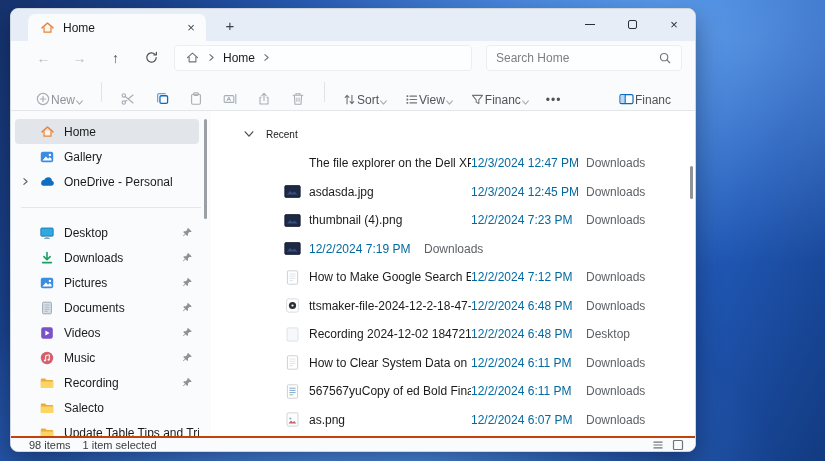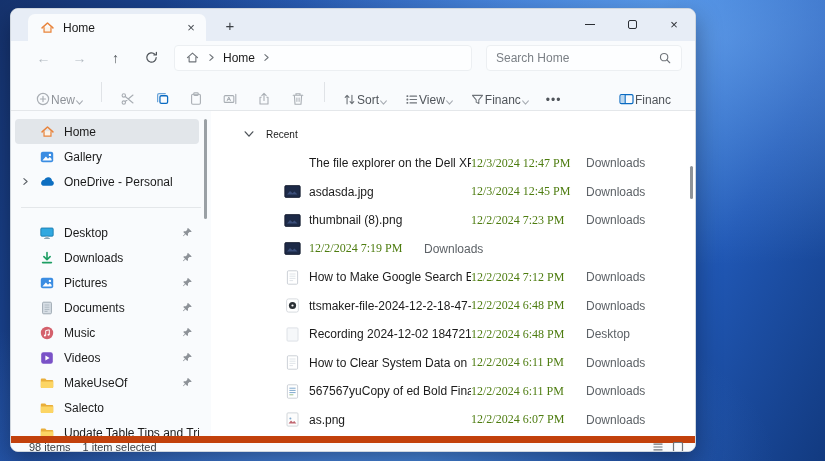--- a/index.html
+++ b/index.html
@@ -70,25 +70,25 @@
   .side-divider { height:1px; background:#e4e7ea; margin:13px 10px 12px 10px; }
   .side-scroll { position:absolute; right:4px; top:8px; width:3px; height:100px; background:#9aa0a5; border-radius:2px; }
   .main { flex:1; background:#fff; padding-top:13px; overflow:hidden; }
   .section-header { display:flex; align-items:center; gap:11px; padding-left:32px; height:20px;
                     font-size:10px; color:#1b1b1b; }
   .section-chev { color:#4f545a; display:inline-flex; }
   .file-list { margin-top:5px; }
   .file-row { height:28.5px; display:flex; align-items:center; padding-left:73px; font-size:12px; color:#1b1b1b; }
   .file-icon { width:17px; height:15px; flex:none; margin-right:8px; display:inline-flex; }
   .file-name { width:162px; flex:none; white-space:nowrap; overflow:hidden; }
-  .file-date { width:115px; flex:none; color:#4d7c0f;font-family:Liberation Serif, serif; }
+  .file-date { width:115px; flex:none; color:#0369a1; }
   .file-loc  { color:#5d6267; }
   .main-scroll { position:absolute; right:2px; top:55px; width:3px; height:33px; background:#8f9499; border-radius:2px; }
   
-  .statusbar { height:15px; flex:none; background:#f9fbfd; border-top:7px solid #c2410c;
+  .statusbar { height:15px; flex:none; background:#f9fbfd; border-top:2px solid #c2410c;
                display:flex; align-items:center; padding:0 11px 0 18px; font-size:11px; color:#3a3d41; }
   .status-sel { margin-left:12px; }
   .status-views { margin-left:auto; display:flex; gap:8px; color:#6f747a; }
   .status-views span { display:inline-flex; }
   .icon16 { width:16px; height:16px; display:inline-flex; align-items:center; justify-content:center; flex:none; }
 </style>
 </head>
 <body>
 
 <div class="screen">
@@ -377,55 +377,55 @@
               <span class="side-label">Documents</span>
               <span class="pin">
                 <svg width="11" height="11" viewBox="0 0 16 16">
                   <path d="M9.3 1.8 l4.9 4.9 -1.4 .7 -2 -.3 -2.2 2.2 .2 2.6 -1.1 1.1 -2.6 -2.6 -3 3 -.7 -.7 3 -3 -2.6 -2.6 1.1 -1.1 2.6 .2 2.2 -2.2 -.3 -2 Z" fill="currentColor"></path>
                 </svg>
               </span>
             </div>
             <div class="side-item">
               <span class="icon16">
                 <svg width="16" height="16" viewBox="0 0 16 16">
+                  <rect x="2.2" y="2.2" width="11.6" height="11.6" rx="2.2" fill="#7a52c7"></rect>
+                  <path d="M6.4 5.4 V10.6 L10.6 8 Z" fill="#fff"></path>
+                </svg>
+              </span>
+              <span class="side-label">Videos</span>
+              <span class="pin">
+                <svg width="11" height="11" viewBox="0 0 16 16">
+                  <path d="M9.3 1.8 l4.9 4.9 -1.4 .7 -2 -.3 -2.2 2.2 .2 2.6 -1.1 1.1 -2.6 -2.6 -3 3 -.7 -.7 3 -3 -2.6 -2.6 1.1 -1.1 2.6 .2 2.2 -2.2 -.3 -2 Z" fill="currentColor"></path>
+                </svg>
+              </span>
+            </div>
+            <div class="side-item">
+              <span class="icon16">
+                <svg width="16" height="16" viewBox="0 0 16 16">
                   <circle cx="8" cy="8" r="6.2" fill="#d4606c"></circle>
                   <path d="M6.7 10.6 V5.6 L10.3 4.8 V9.8" fill="none" stroke="#fff" stroke-width="1"></path>
                   <circle cx="5.9" cy="10.6" r="1" fill="#fff"></circle>
                   <circle cx="9.5" cy="9.8" r="1" fill="#fff"></circle>
                 </svg>
               </span>
               <span class="side-label">Music</span>
               <span class="pin">
                 <svg width="11" height="11" viewBox="0 0 16 16">
                   <path d="M9.3 1.8 l4.9 4.9 -1.4 .7 -2 -.3 -2.2 2.2 .2 2.6 -1.1 1.1 -2.6 -2.6 -3 3 -.7 -.7 3 -3 -2.6 -2.6 1.1 -1.1 2.6 .2 2.2 -2.2 -.3 -2 Z" fill="currentColor"></path>
                 </svg>
               </span>
             </div>
             <div class="side-item">
               <span class="icon16">
                 <svg width="16" height="16" viewBox="0 0 16 16">
-                  <rect x="2.2" y="2.2" width="11.6" height="11.6" rx="2.2" fill="#7a52c7"></rect>
-                  <path d="M6.4 5.4 V10.6 L10.6 8 Z" fill="#fff"></path>
-                </svg>
-              </span>
-              <span class="side-label">Videos</span>
-              <span class="pin">
-                <svg width="11" height="11" viewBox="0 0 16 16">
-                  <path d="M9.3 1.8 l4.9 4.9 -1.4 .7 -2 -.3 -2.2 2.2 .2 2.6 -1.1 1.1 -2.6 -2.6 -3 3 -.7 -.7 3 -3 -2.6 -2.6 1.1 -1.1 2.6 .2 2.2 -2.2 -.3 -2 Z" fill="currentColor"></path>
-                </svg>
-              </span>
-            </div>
-            <div class="side-item">
-              <span class="icon16">
-                <svg width="16" height="16" viewBox="0 0 16 16">
                   <path d="M1.8 4.6 a1 1 0 0 1 1 -1 h3.4 l1.3 1.5 h5.7 a1 1 0 0 1 1 1 v6 a1 1 0 0 1 -1 1 H2.8 a1 1 0 0 1 -1 -1 Z" fill="#e9ae3a"></path>
                   <path d="M1.8 6.4 H14.2 V12.1 a1 1 0 0 1 -1 1 H2.8 a1 1 0 0 1 -1 -1 Z" fill="#fcd564"></path>
                 </svg>
               </span>
-              <span class="side-label">MakeUseOf</span>
+              <span class="side-label">Recording</span>
               <span class="pin">
                 <svg width="11" height="11" viewBox="0 0 16 16">
                   <path d="M9.3 1.8 l4.9 4.9 -1.4 .7 -2 -.3 -2.2 2.2 .2 2.6 -1.1 1.1 -2.6 -2.6 -3 3 -.7 -.7 3 -3 -2.6 -2.6 1.1 -1.1 2.6 .2 2.2 -2.2 -.3 -2 Z" fill="currentColor"></path>
                 </svg>
               </span>
             </div>
             <div class="side-item">
               <span class="icon16">
                 <svg width="16" height="16" viewBox="0 0 16 16">
                   <path d="M1.8 4.6 a1 1 0 0 1 1 -1 h3.4 l1.3 1.5 h5.7 a1 1 0 0 1 1 1 v6 a1 1 0 0 1 -1 1 H2.8 a1 1 0 0 1 -1 -1 Z" fill="#e9ae3a"></path>
@@ -475,21 +475,21 @@
               <span class="file-date">12/3/2024 12:45 PM</span>
               <span class="file-loc">Downloads</span>
             </div>
             <div class="file-row">
               <span class="file-icon">
                 <svg width="17" height="15" viewBox="0 0 17 15">
                   <rect x="0.8" y="1.6" width="15.4" height="11.8" rx="1.2" fill="#1d2a47" stroke="#11182b" stroke-width="0.8"></rect>
                   <path d="M3 10.5 L6 7 L8.5 9.2 L10.5 7.4 L13.5 10.5 Z" fill="#3b4e7a"></path>
                 </svg>
               </span>
-              <span class="file-name">thumbnail (8).png</span>
+              <span class="file-name">thumbnail (4).png</span>
               <span class="file-date">12/2/2024 7:23 PM</span>
               <span class="file-loc">Downloads</span>
             </div>
             <div class="file-row">
               <span class="file-icon">
                 <svg width="17" height="15" viewBox="0 0 17 15">
                   <rect x="0.8" y="1.6" width="15.4" height="11.8" rx="1.2" fill="#1d2a47" stroke="#11182b" stroke-width="0.8"></rect>
                   <path d="M3 10.5 L6 7 L8.5 9.2 L10.5 7.4 L13.5 10.5 Z" fill="#3b4e7a"></path>
                 </svg>
               </span>

